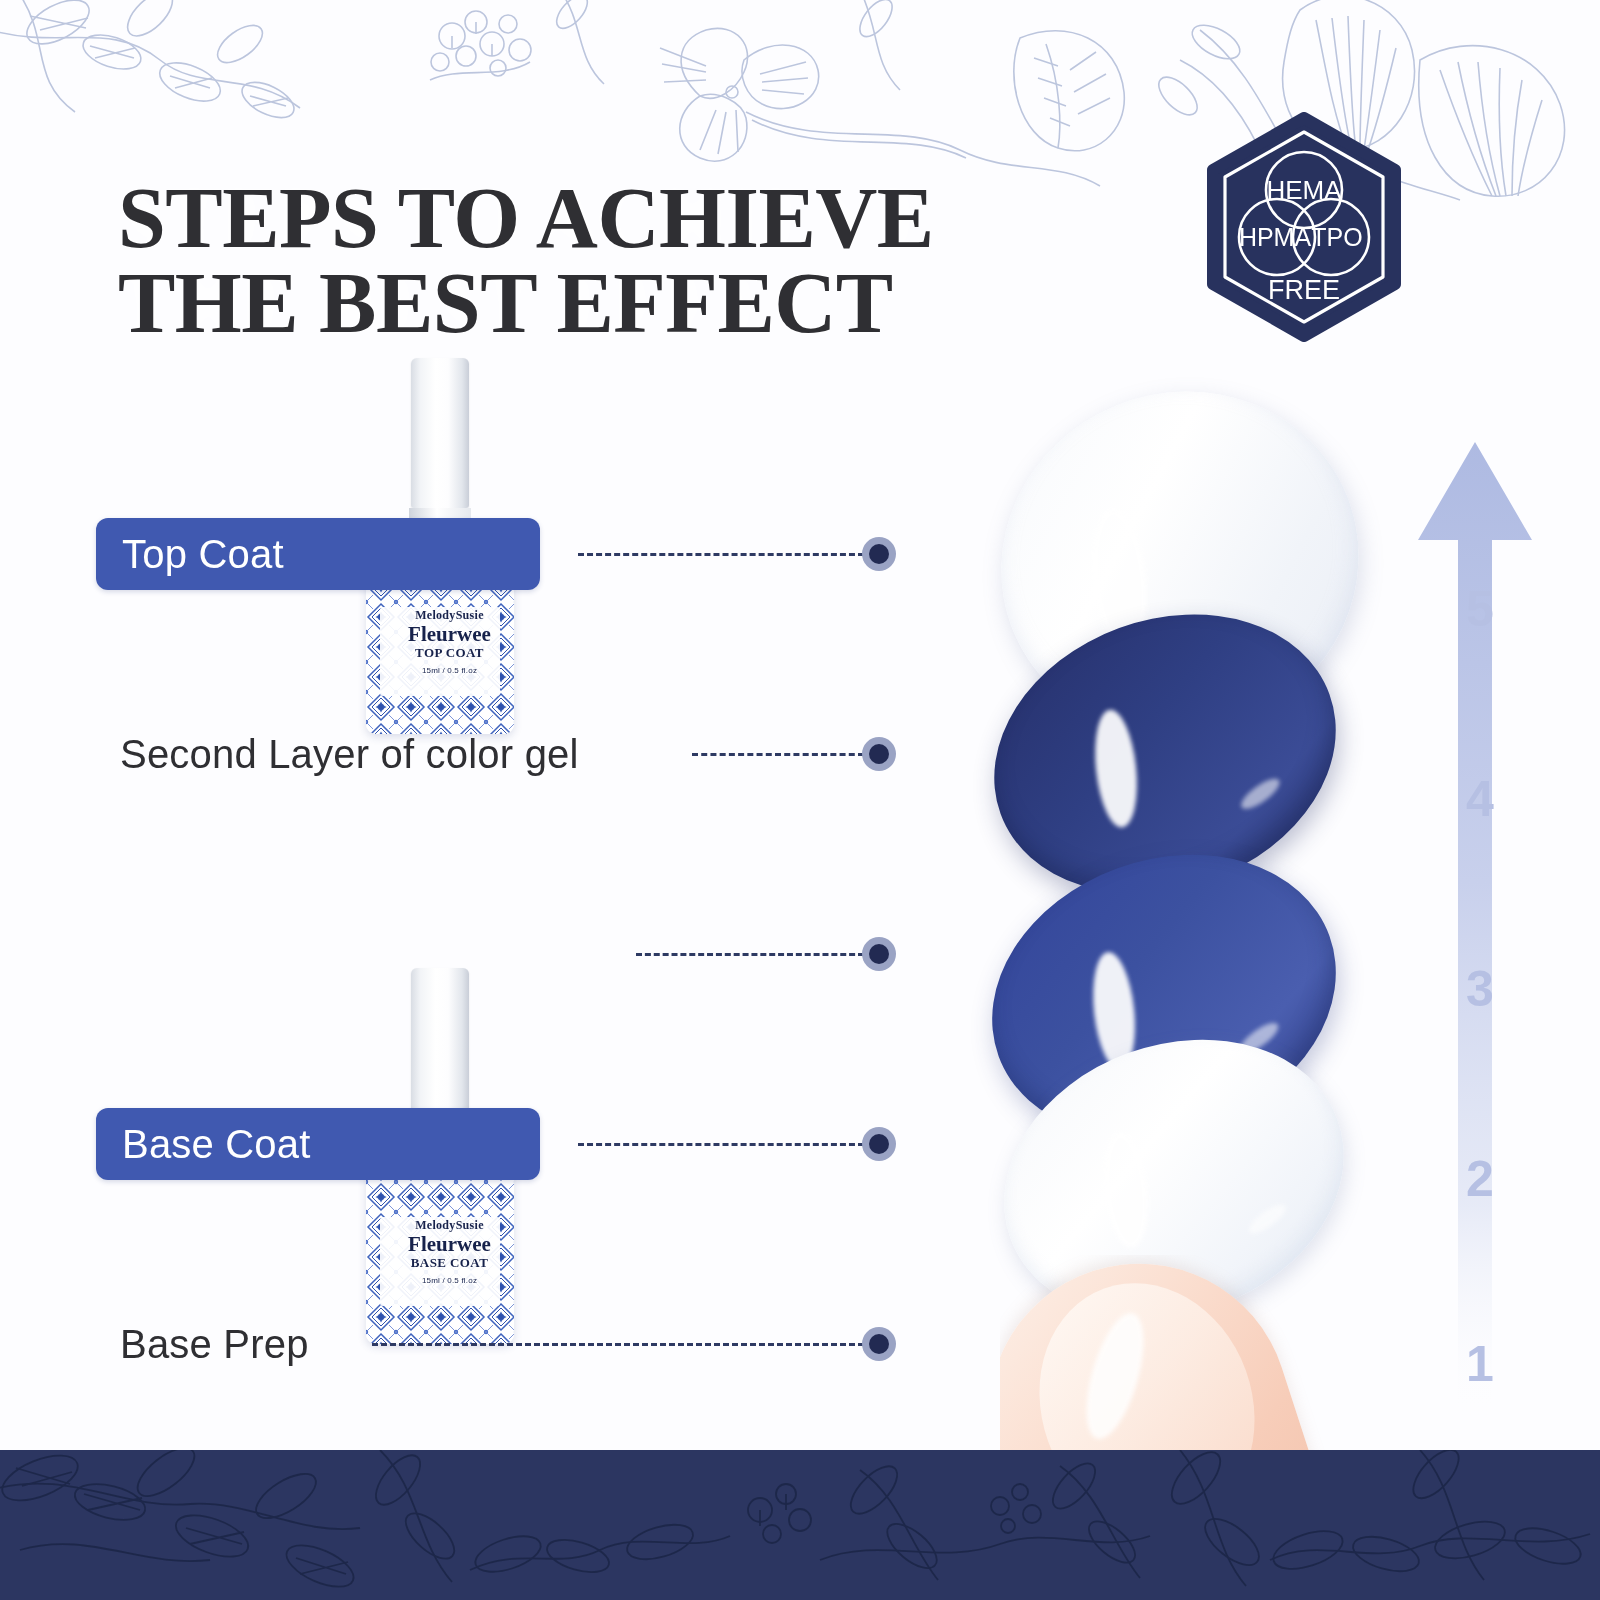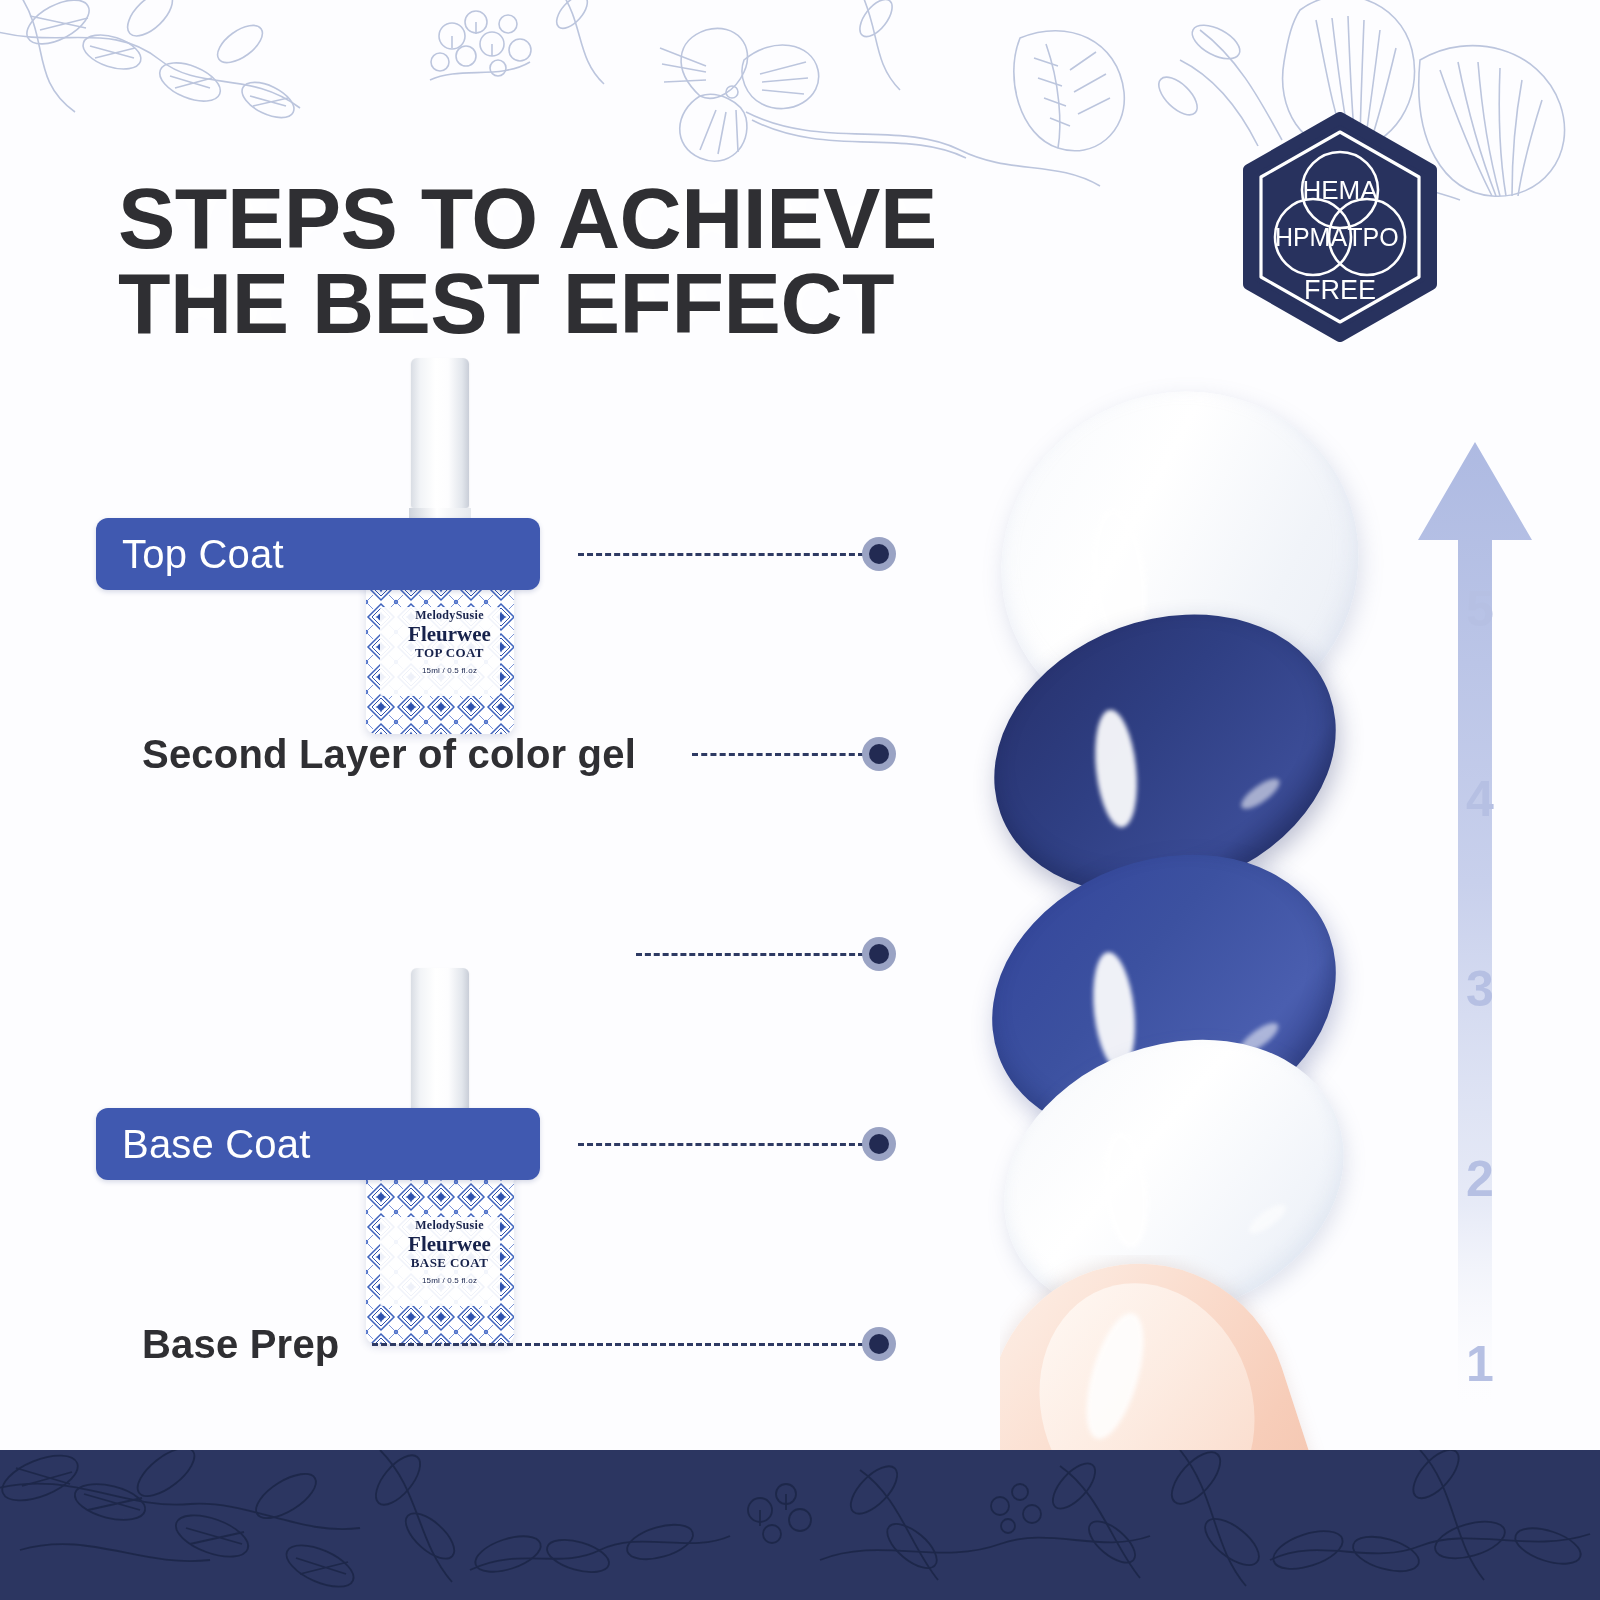--- a/index.html
+++ b/index.html
@@ -15,40 +15,40 @@
   
   .floral-top{position:absolute;left:0;top:0;width:1600px;height:330px;overflow:hidden;pointer-events:none;}
   .floral-bottom{position:absolute;left:0;bottom:0;width:1600px;height:150px;background:#2c3661;overflow:hidden;}
 
   
   .title{
     position:absolute;left:118px;top:118px;width:1060px;
     font-size:86px;line-height:0.99;font-weight:700;
     letter-spacing:-0.5px;color:#2f2f33;
     text-transform:uppercase;
-    font-family:Liberation Sans, sans-serif;
+    font-family:Liberation Serif, serif;
     text-shadow:0 0 22px #ffffff,0 0 14px #ffffff,0 0 6px #ffffff;
     white-space:pre-line;
   }
 
   
-  .badge{position:absolute;left:1225px;top:112px;width:230px;height:230px;text-align:center;}
+  .badge{position:absolute;left:1189px;top:112px;width:230px;height:230px;text-align:center;}
 
   
   .step{position:absolute;height:72px;display:flex;align-items:center;}
   .step-banner{
     display:flex;align-items:center;
     background:#4059b0;border-radius:12px;
     height:72px;box-sizing:border-box;
     padding:0 26px;
     box-shadow:0 2px 5px rgba(40,55,120,0.18);
   }
   .step-banner .step-label{color:#ffffff;font-size:40px;font-weight:400;letter-spacing:0.2px;white-space:nowrap;}
-  .step-plain .step-label{color:#2f2f33;font-size:40px;font-weight:700;letter-spacing:0.2px;white-space:nowrap;
-    text-shadow:0 0 12px #fff,0 0 6px #fff;margin-left:22px;}
+  .step-plain .step-label{color:#2f2f33;font-size:40px;font-weight:400;letter-spacing:0.2px;white-space:nowrap;
+    text-shadow:0 0 12px #fff,0 0 6px #fff;}
 
   .leader{position:absolute;height:22px;display:flex;align-items:center;}
   .leader .dash{
     flex:1 1 auto;height:0;
     border-top:3px dashed #2e3a63;
   }
   .leader .dot{
     position:relative;flex:0 0 auto;width:34px;height:34px;border-radius:50%;
     background:#9aa3c4;display:flex;align-items:center;justify-content:center;margin-left:-2px;
   }

